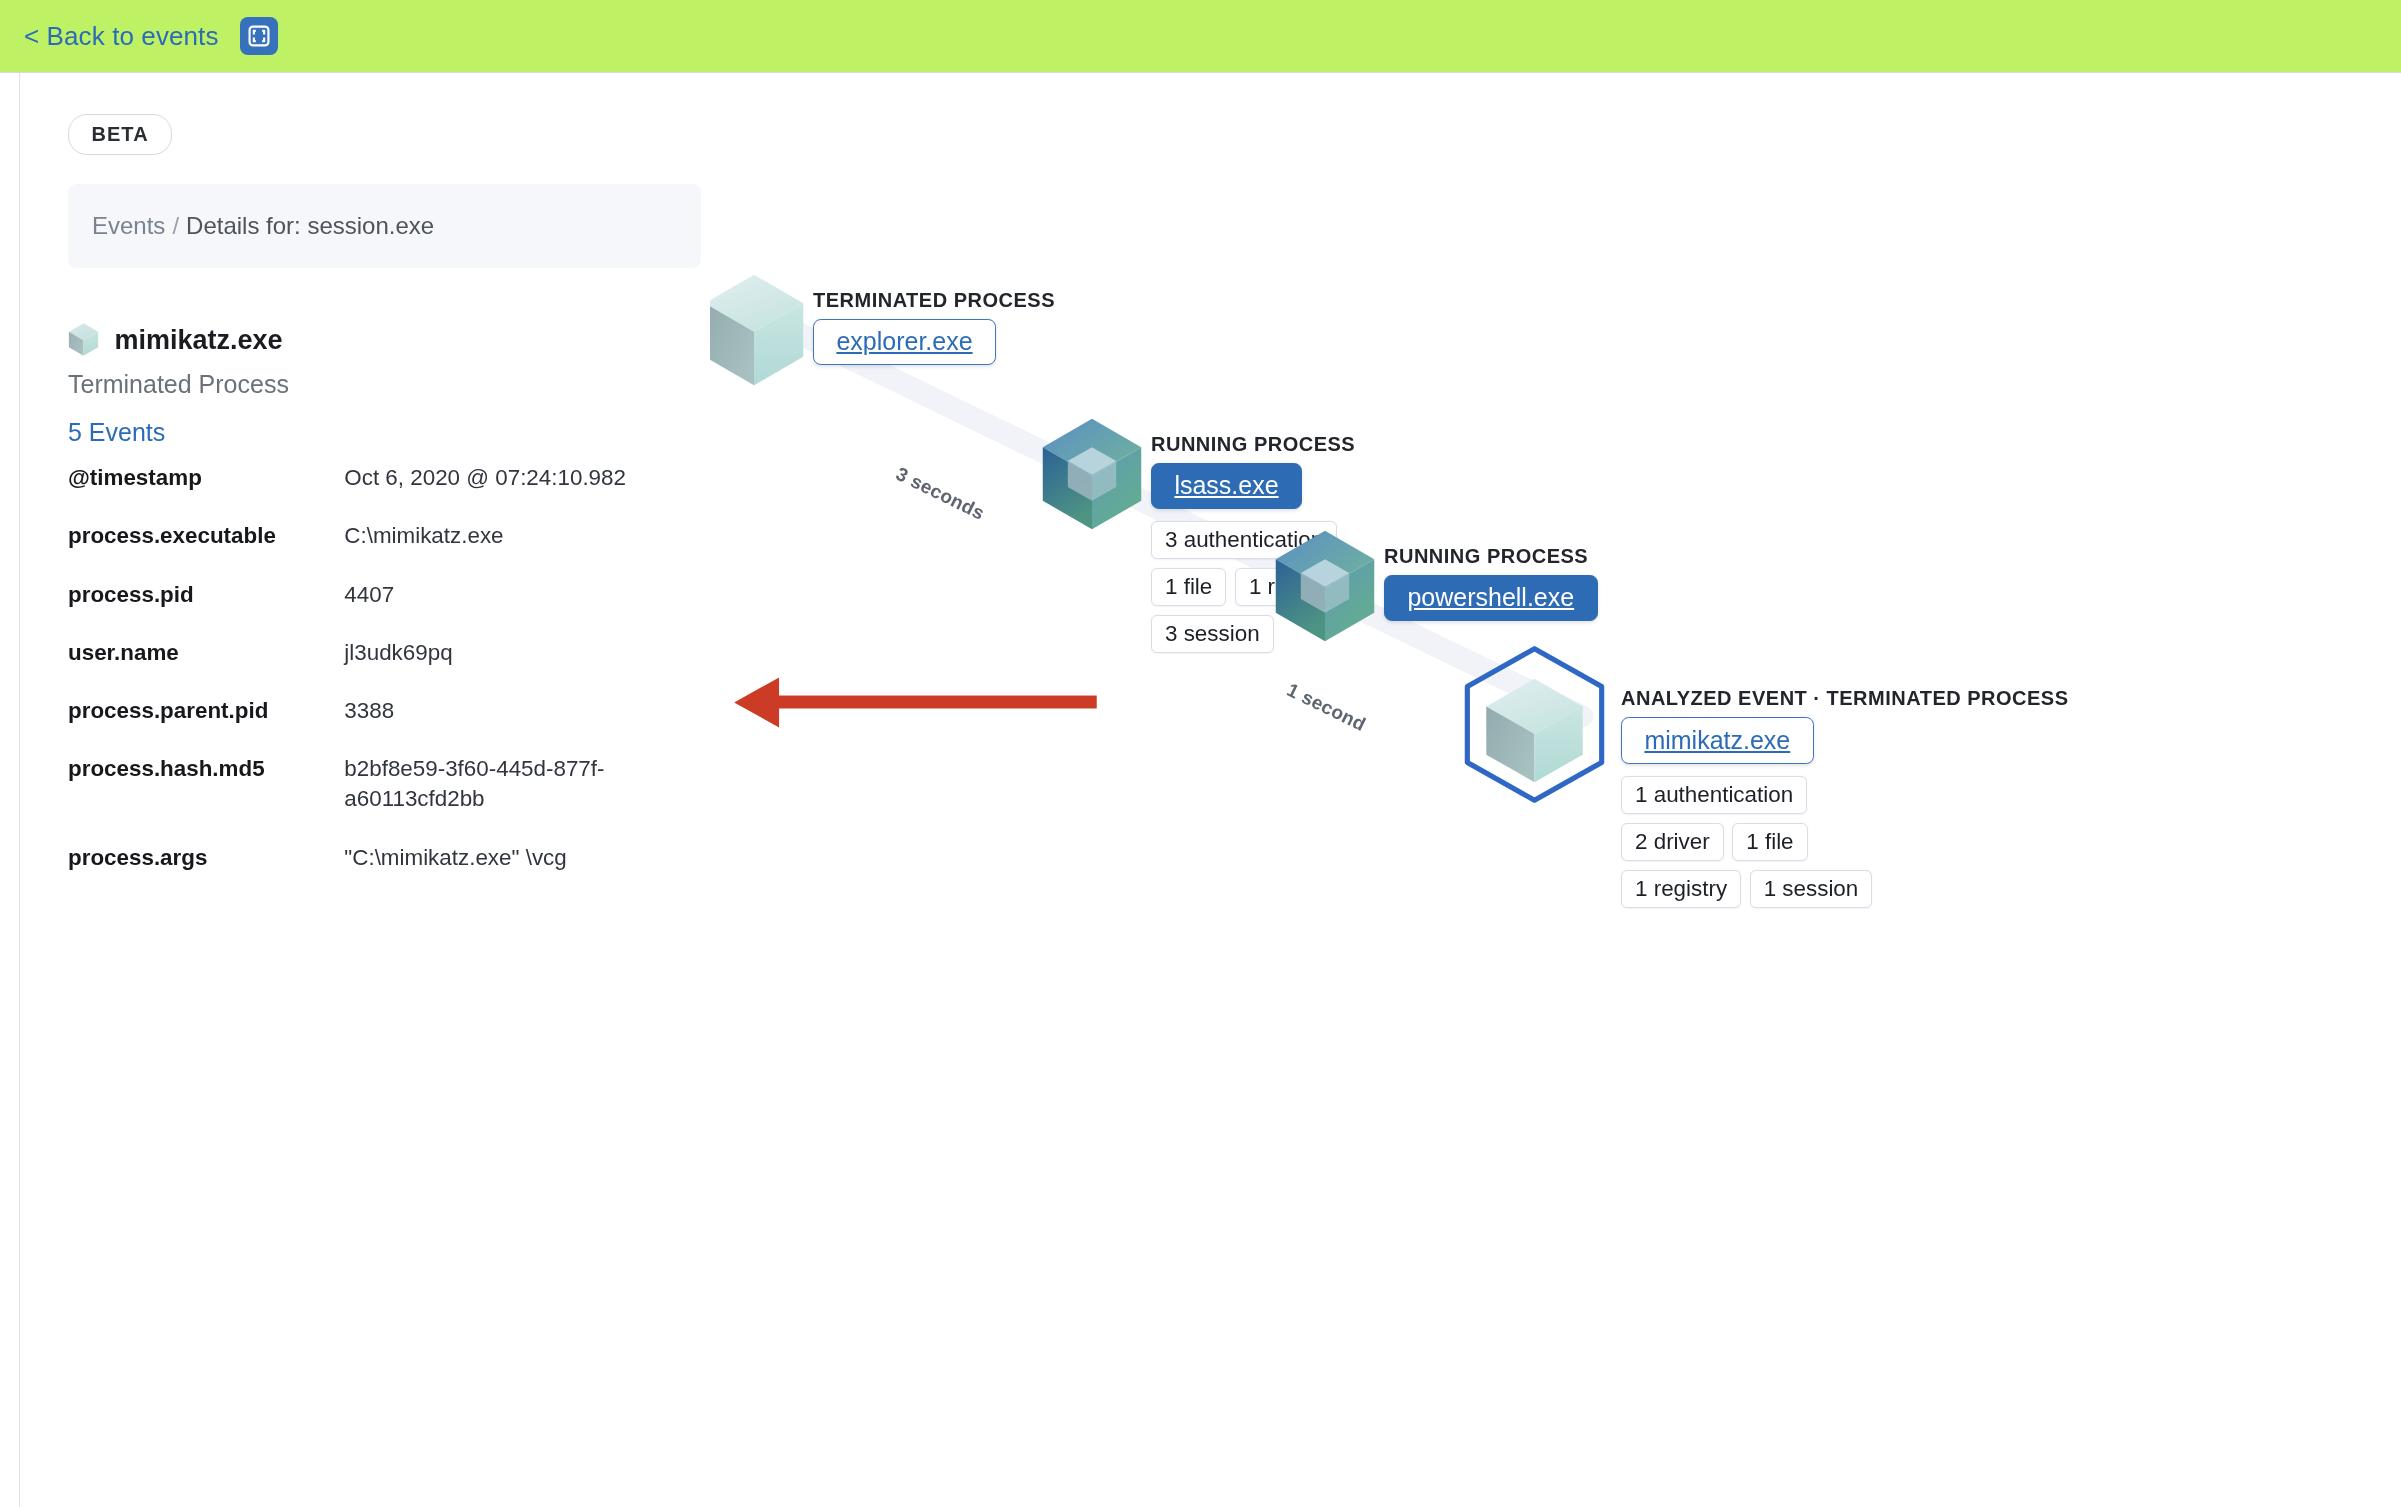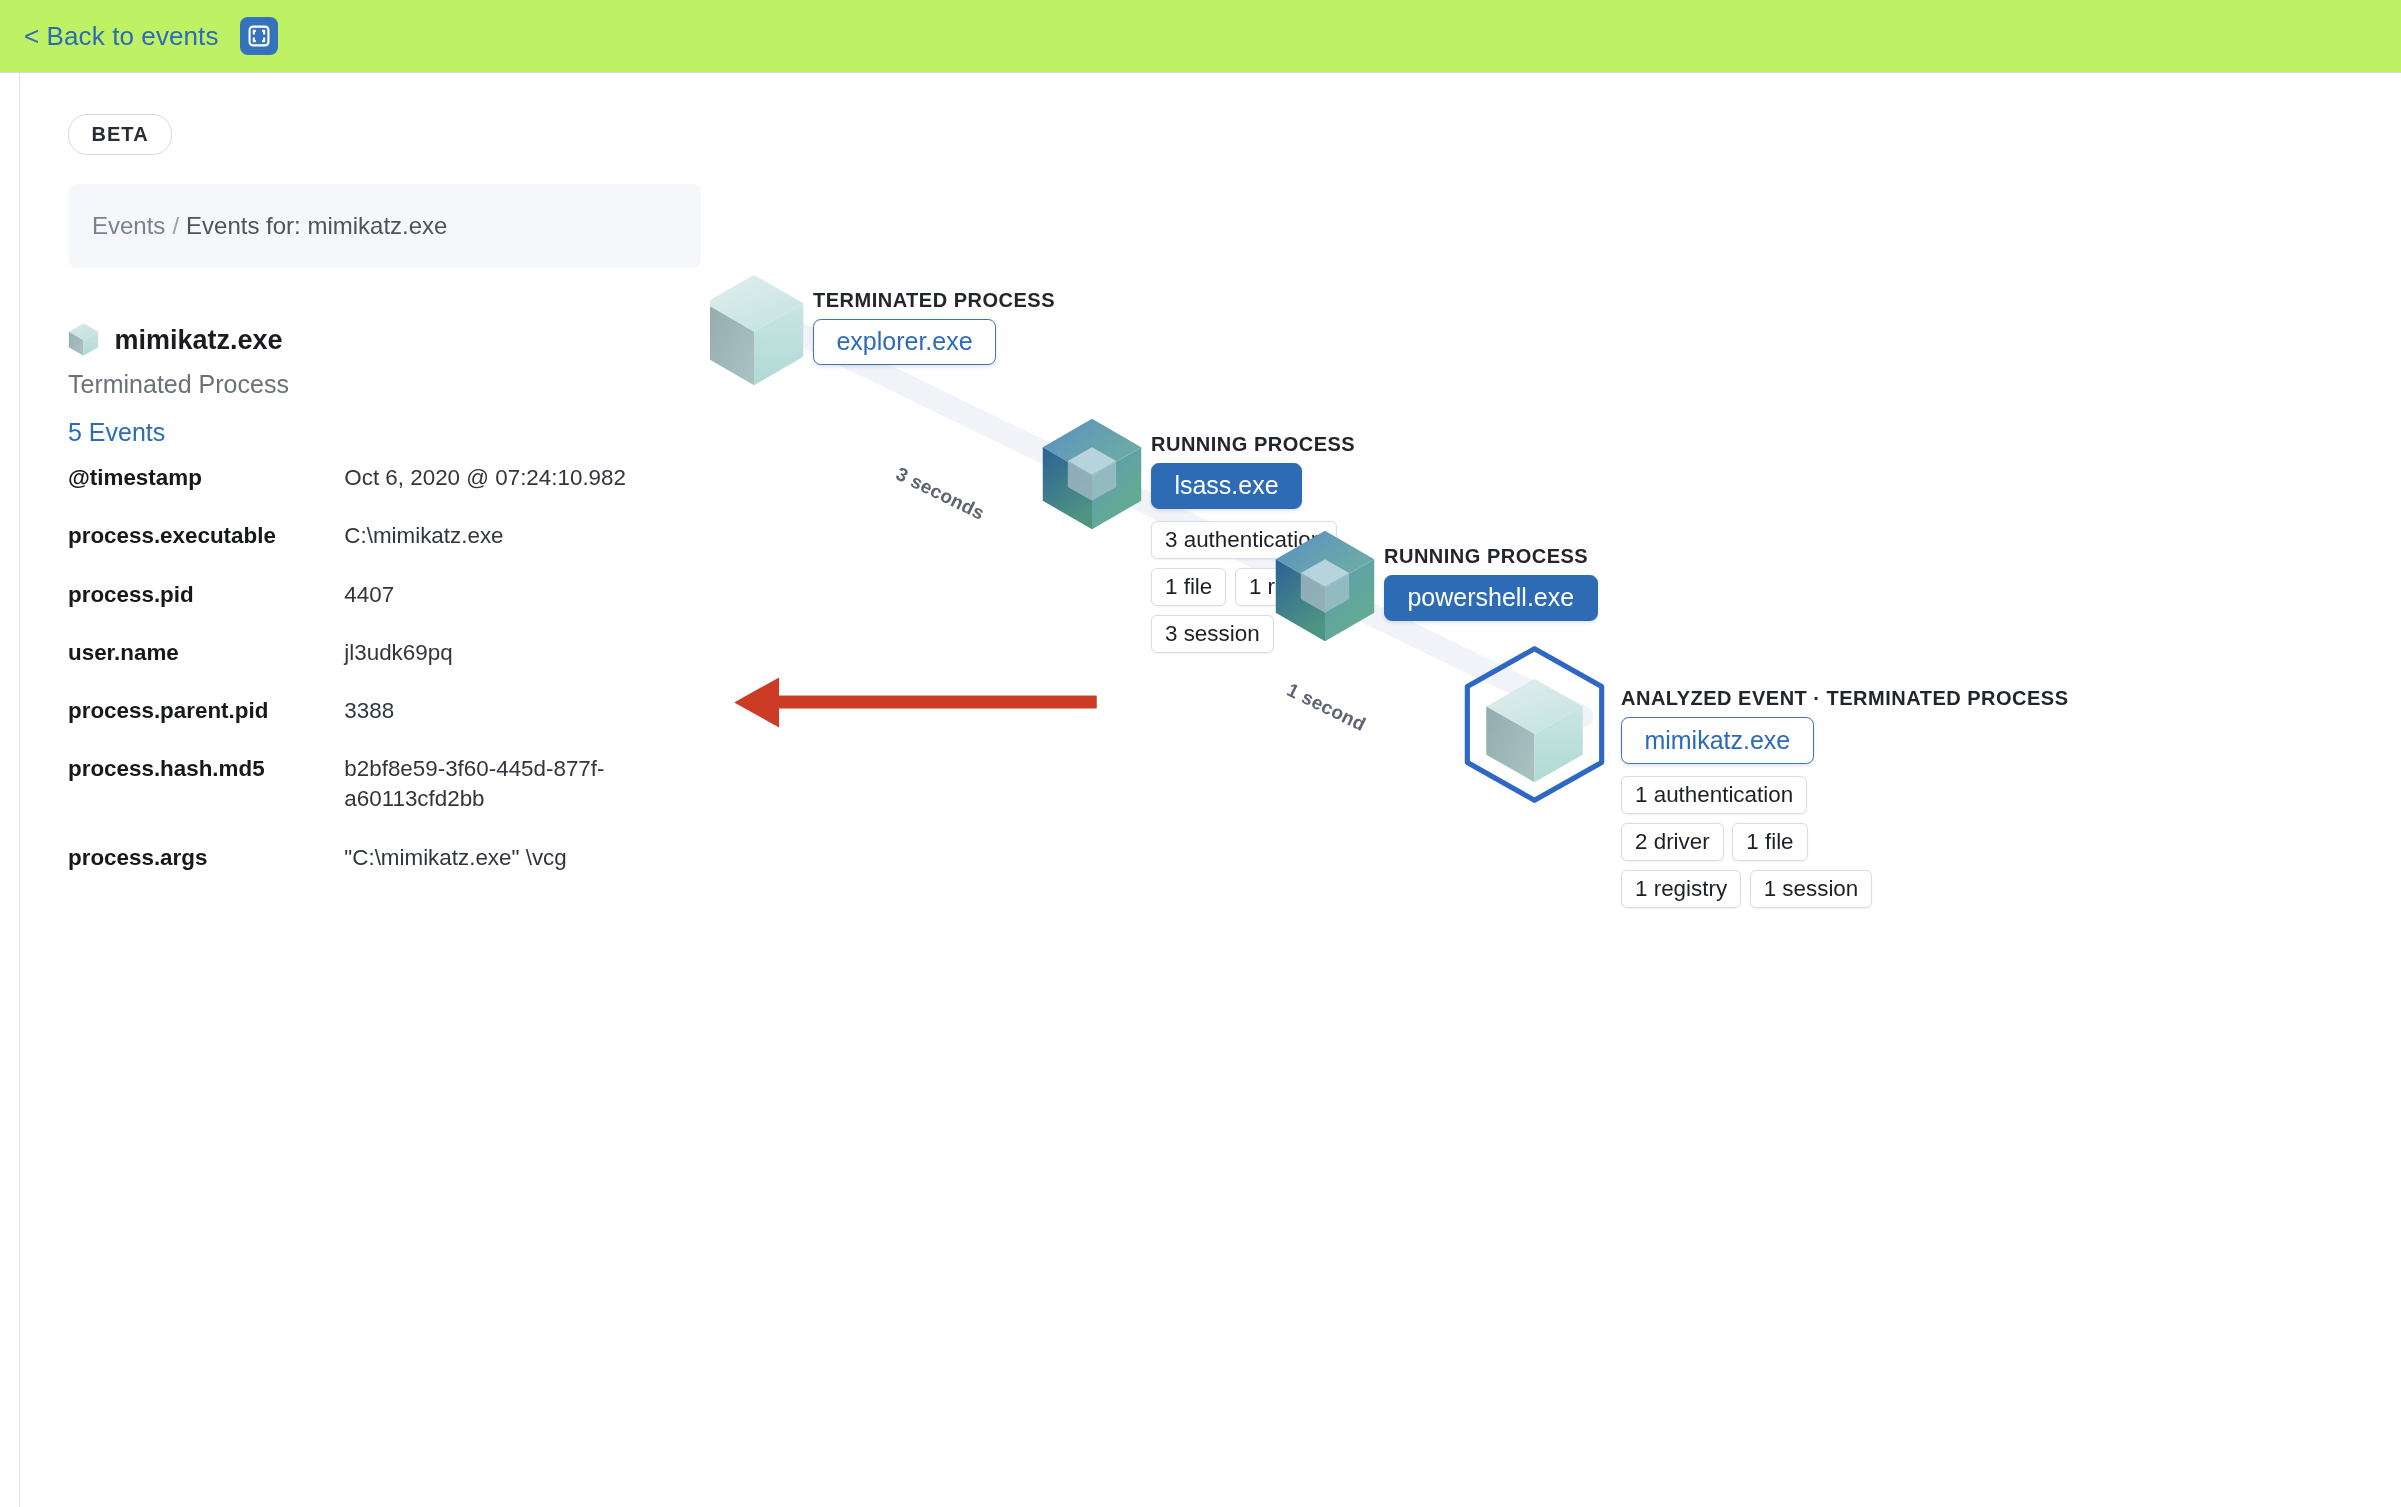--- a/index.html
+++ b/index.html
@@ -172,20 +172,21 @@
     margin-bottom: 7px;
   }
   .pill-primary {
     display: inline-block;
     font-size: 25px;
     border-radius: 7.8px;
     padding: 7.8px 22.4px;
     white-space: nowrap;
     text-align: right;
     box-shadow: 0 1.7px 3.5px rgba(30,40,70,0.12);
+    text-decoration: underline;
   }
   .pill-primary.running {
     background: #2d6cb5;
     color: #ffffff;
     border: 1.7px solid #2d6cb5;
   }
   .pill-primary.terminated {
     background: #ffffff;
     color: #2b6bb7;
     border: 1.7px solid #3d74bf;
@@ -239,21 +240,21 @@
   </div>
 </div>
 
 <div class="stage">
 
   <div class="details-panel">
 
     <div class="beta-badge">BETA</div>
 
     <div class="breadcrumb-box">
-      <span class="crumb-root">Events</span><span class="crumb-sep">/</span><span class="crumb-leaf">Events for: mimikatz.exe</span>
+      <span class="crumb-root">Events</span><span class="crumb-sep">/</span><span class="crumb-leaf">Details for: session.exe</span>
     </div>
 
     <div class="node-title-row">
       <span>
         <svg width="31" height="35" viewBox="0 0 36 40">
           <defs>
             <linearGradient id="dtop" x1="0" y1="0" x2="0.7" y2="1">
               <stop offset="0%" stop-color="#dbe8ec"></stop>
                 <stop offset="100%" stop-color="#c3e1dd"></stop>
             </linearGradient>

